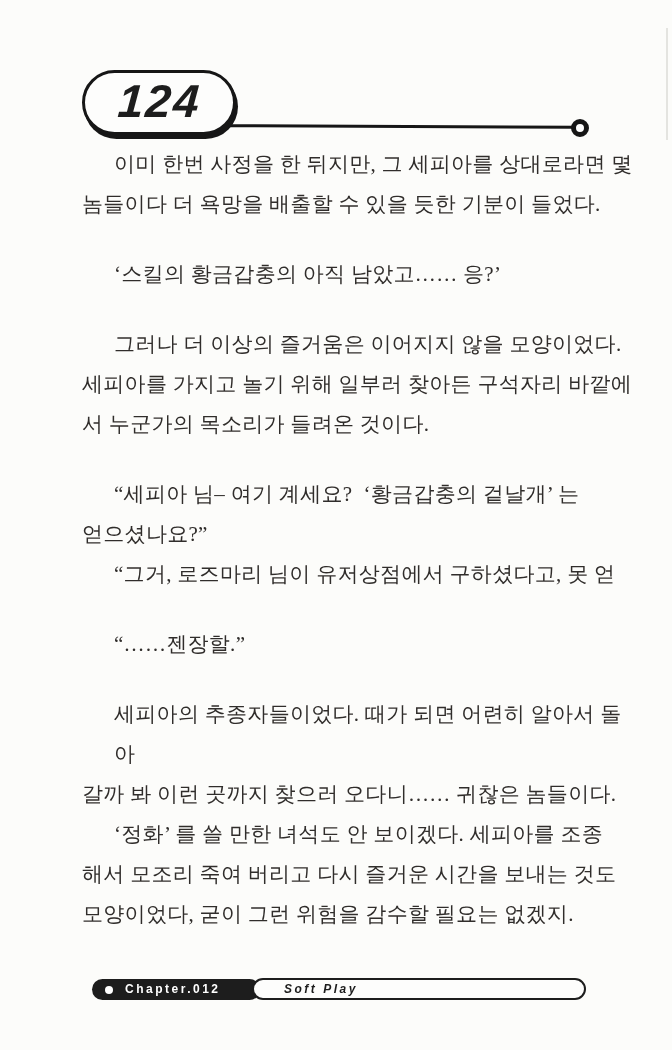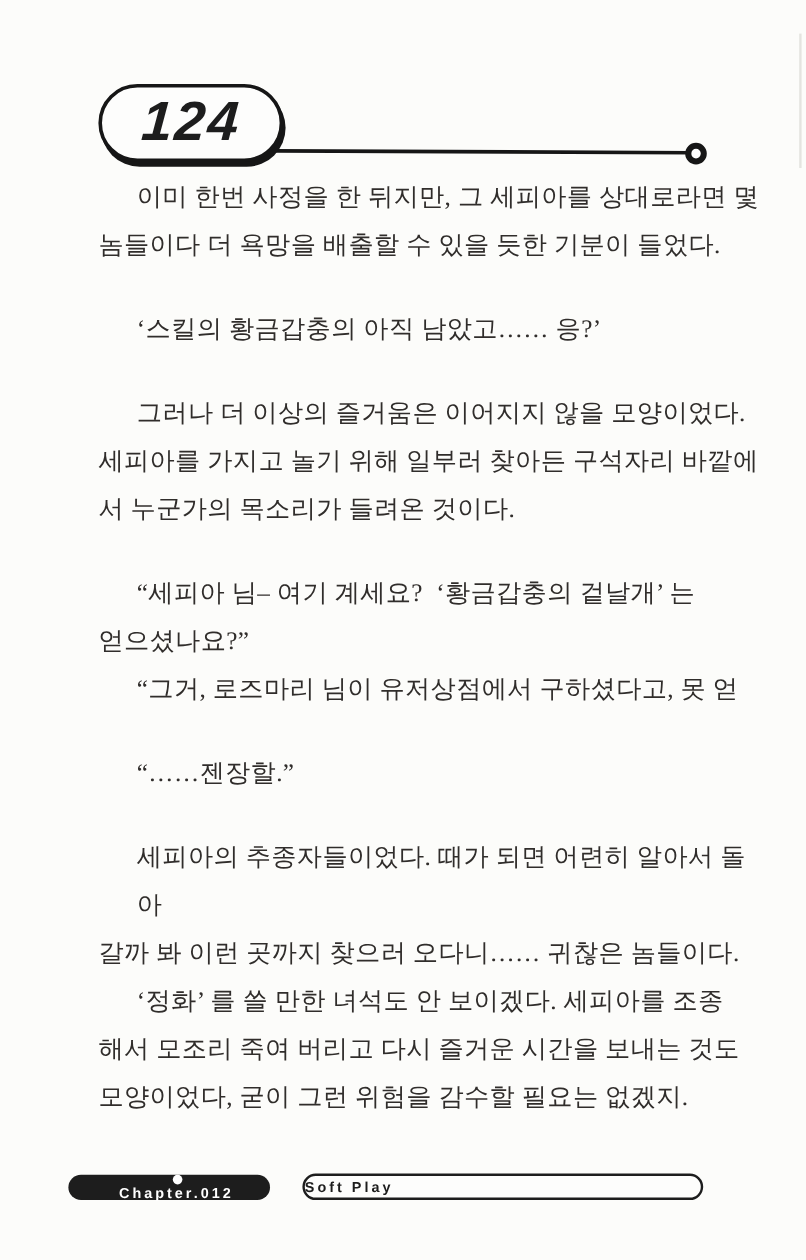--- a/index.html
+++ b/index.html
@@ -64,25 +64,25 @@
     color:#302d2b;
     letter-spacing:0.3px;
     margin-left:20px;
   }
   .line{ white-space:pre-wrap; }
   .line.indent{ padding-left:32px; }
   .line.gap{ margin-top:30px; }
   
   .chapter-pill{
     position:absolute;
-    left:57px; top:979px;
+    left:92px; top:979px;
     width:168px; height:21px;
     background:#1d1d1d;
     border-radius:11px;
-    display:flex; align-items:center;flex-direction:column;
+    display:flex; align-items:center;
   }
   .chapter-pill .dot{
     width:8px; height:8px;
     background:#ffffff;
     border-radius:50%;
     margin-left:13px;
     flex:0 0 auto;
   }
   .chapter-pill .label{
     color:#ffffff;
@@ -101,22 +101,23 @@
     border:2.5px solid #1d1d1d;
     border-radius:12px;
     display:flex; align-items:center;
   }
   .title-pill .label{
     color:#1d1d1d;
     font-family:"Liberation Sans","DejaVu Sans",sans-serif;
     font-weight:bold;
     font-size:12px;
     letter-spacing:2.5px;
-    margin-left:0;
+    margin-left:30px;
     padding-bottom:1px;
+    font-style:italic;
   }
 </style>
 </head>
 <body>
 
 <div class="page">
 
   <div class="page-badge">
     <span class="num">124</span>
   </div>

